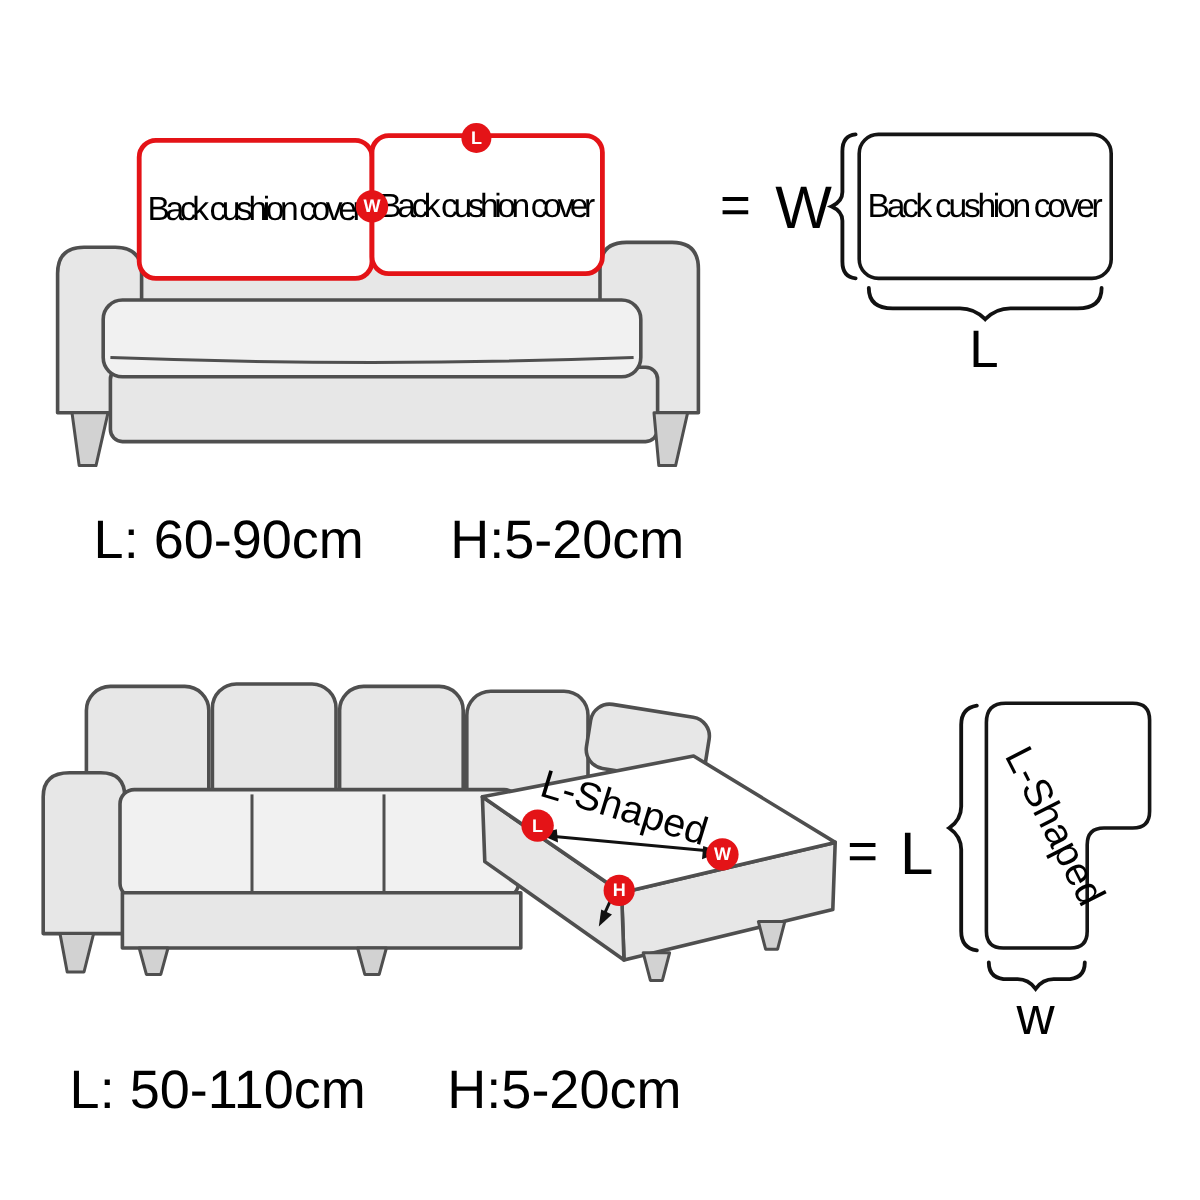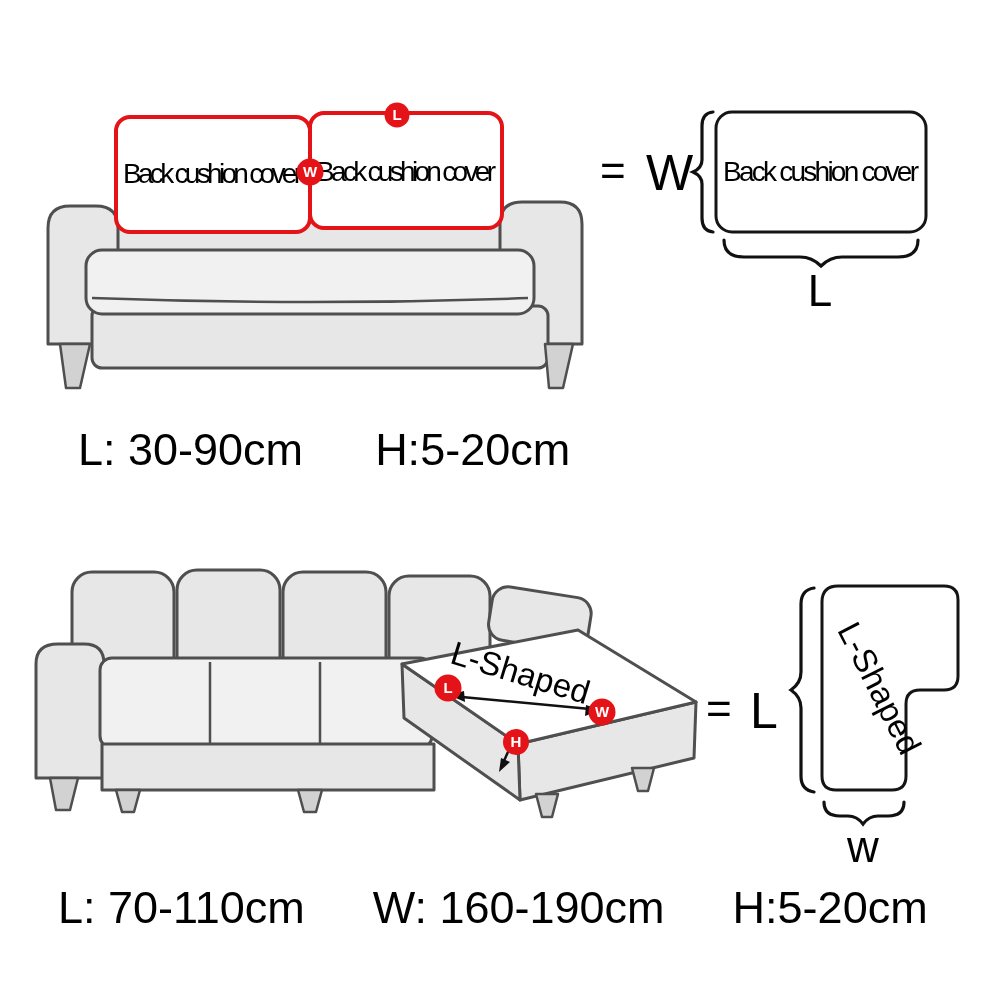--- a/index.html
+++ b/index.html
@@ -79,21 +79,21 @@
       <text x="646" y="190" class="big-letter">W</text>
       <path d="M713,112 Q702,113 702,126 L702,160 Q702,168 693,172 Q702,176 702,184 L702,218 Q702,231 713,232" class="brace"></path>
       <rect x="716" y="112" width="210" height="120" rx="16" class="black-box"></rect>
       <text x="821" y="181" class="cover-label" textLength="196" lengthAdjust="spellingAndGlyphs">Back cushion cover</text>
       <path d="M724,240 Q724,257 744,257 L800,257 Q812,257 821,266 Q830,257 842,257 L898,257 Q918,257 918,240" class="brace"></path>
       <text x="820" y="306" class="small-letter">L</text>
     </g>
   </svg>
 
   <div id="dims-1" class="dims-row">
-    <span>L: 30-90cm</span>
+    <span>L: 60-90cm</span>
     <span>H:5-20cm</span>
   </div>
 
   <svg id="bottom-svg" class="layer" width="1000" height="500" viewBox="0 500 1000 500">
 
     <g>
 
       <rect x="72" y="572" width="102" height="106" rx="20" class="sofa-fill"></rect>
       <rect x="177" y="570" width="103" height="108" rx="20" class="sofa-fill"></rect>
       <rect x="283" y="572" width="103" height="108" rx="20" class="sofa-fill"></rect>
@@ -140,18 +140,17 @@
       <text x="750" y="728" class="big-letter">L</text>
       <path d="M814,588 Q801,590 801,604 L801,672 Q801,683 791,690 Q801,697 801,708 L801,776 Q801,790 814,792" class="brace"></path>
       <path d="M838,586 L944,586 Q958,586 958,600 L958,676 Q958,690 944,690 L920,690 Q906,690 906,704 L906,776 Q906,790 892,790 L836,790 Q822,790 822,776 L822,602 Q822,586 838,586 Z" class="black-box"></path>
       <text x="880" y="700" class="lshaped-label" transform="rotate(63 880 688)">L-Shaped</text>
       <path d="M824,802 Q824,816 840,816 L848,816 Q857,816 863,824 Q869,816 878,816 L888,816 Q904,816 904,802" class="brace"></path>
       <text x="863" y="862" class="small-letter">w</text>
     </g>
   </svg>
 
   <div id="dims-2" class="dims-row">
-    <span>L: 70-110cm</span>
-    <span>W: 160-190cm</span>
+    <span>L: 50-110cm</span>
     <span>H:5-20cm</span>
   </div>
 
 </div>
 
 </body></html>

